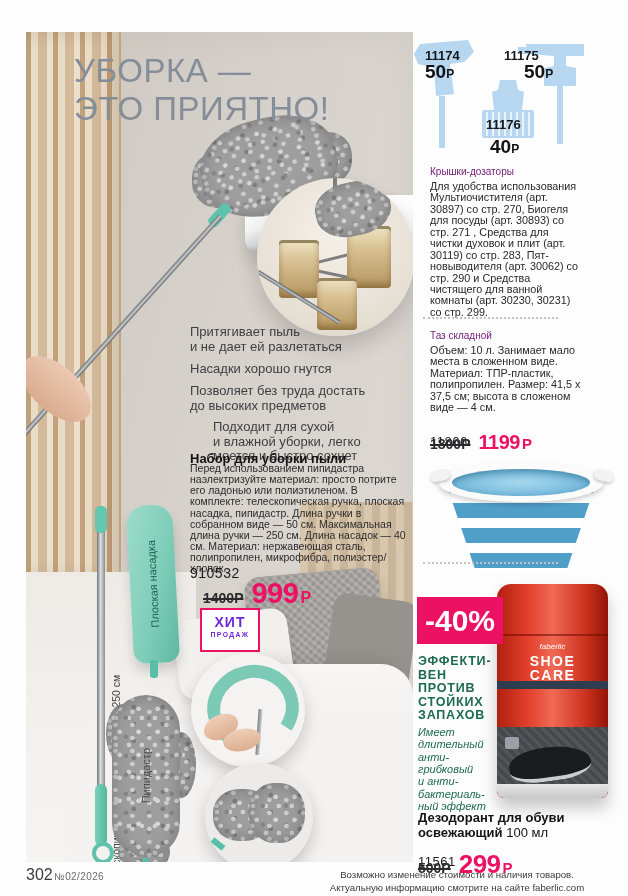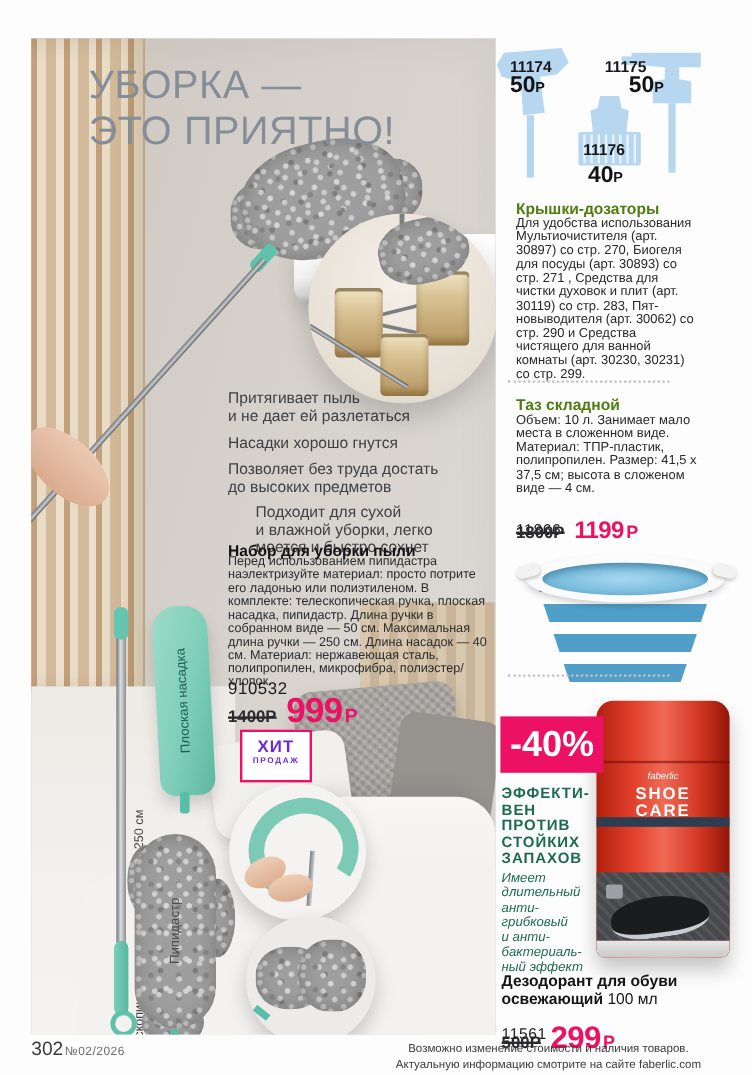--- a/index.html
+++ b/index.html
@@ -67,21 +67,21 @@
   .benefit{left:164px;width:212px;font-size:13px;line-height:1.12;color:#3d3f42;}
 
   #set-title{left:164px;top:419px;font-size:13px;font-weight:bold;color:#141416;}
   #set-desc{left:164px;top:431px;width:224px;font-size:10.5px;line-height:1.06;color:#2c2c2e;}
   #set-article{left:164px;top:533px;font-size:14px;letter-spacing:.5px;color:#1b1b1d;}
   .price-row{display:flex;align-items:baseline;gap:8px;}
   .old-price{font-weight:bold;color:#2b2b2e;text-decoration:line-through;text-decoration-thickness:2px;}
   .big-price{font-weight:bold;color:#ed1164;}
   .cur{font-weight:bold;color:#ed1164;}
   #set-prices{left:164px;top:545px;}
-  #set-prices .old-price{font-size:14px;}
+  #set-prices .old-price{font-size:14px;margin-left:13px;}
   #set-prices .big-price{font-size:29px;letter-spacing:-.5px;}
   #set-prices .cur{font-size:16px;}
   #hit-badge{left:174px;top:576px;width:56px;height:40px;background:#fff;border:2.5px solid #ed1164;
              text-align:center;color:#6d28d9;z-index:6;}
   #hit-badge .l1{font-size:14px;font-weight:bold;letter-spacing:1px;margin-top:4px;}
   #hit-badge .l2{font-size:6.8px;font-weight:bold;letter-spacing:1.4px;margin-top:1px;}
 
   
   #h-cap{left:69px;top:474px;width:12px;height:27px;border-radius:5px;background:#64c5b0;}
   #h-pole{left:71px;top:498px;width:8px;height:256px;
@@ -114,21 +114,21 @@
        border-bottom-color:transparent;border-radius:50%;transform:rotate(-12deg);}
   #arc-stem{position:absolute;left:66px;top:56px;width:4px;height:46px;transform:rotate(4deg);
             background:linear-gradient(90deg,#7a7d81,#cfd2d5);}
   .handshape{position:absolute;border-radius:50%;background:linear-gradient(#eeceb6,#dcae90);}
   #circle2{left:179px;top:731px;width:108px;height:108px;background:#edebe9;}
   #c2b1{position:absolute;left:8px;top:26px;width:58px;height:52px;}
   #c2b2{position:absolute;left:44px;top:20px;width:56px;height:60px;}
   #c2stem{position:absolute;left:6px;top:78px;width:14px;height:6px;background:#57bfa8;transform:rotate(38deg);}
 
   
-  .rc-title{font-size:13px;font-weight:bold;color:#4d7c0f;}
+  .rc-title{font-size:10px;font-weight:normal;color:#701a75;}
   .rc-text{font-size:10.8px;line-height:1.06;color:#28282a;}
   .art{font-size:13px;letter-spacing:.5px;color:#1b1b1d;margin-top:16px;}
   .dotted{border-top:2px dotted #c3c3c3;height:0;}
 
   .cap-art{position:absolute;font-size:13px;font-weight:bold;color:#16171a;}
   .cap-price{position:absolute;font-weight:bold;color:#131316;}
   .cap-price .n{font-size:19px;} .cap-price .c{font-size:12px;}
 
   #caps-title{left:430px;top:166px;}
   #caps-desc{left:430px;top:181px;width:154px;}

